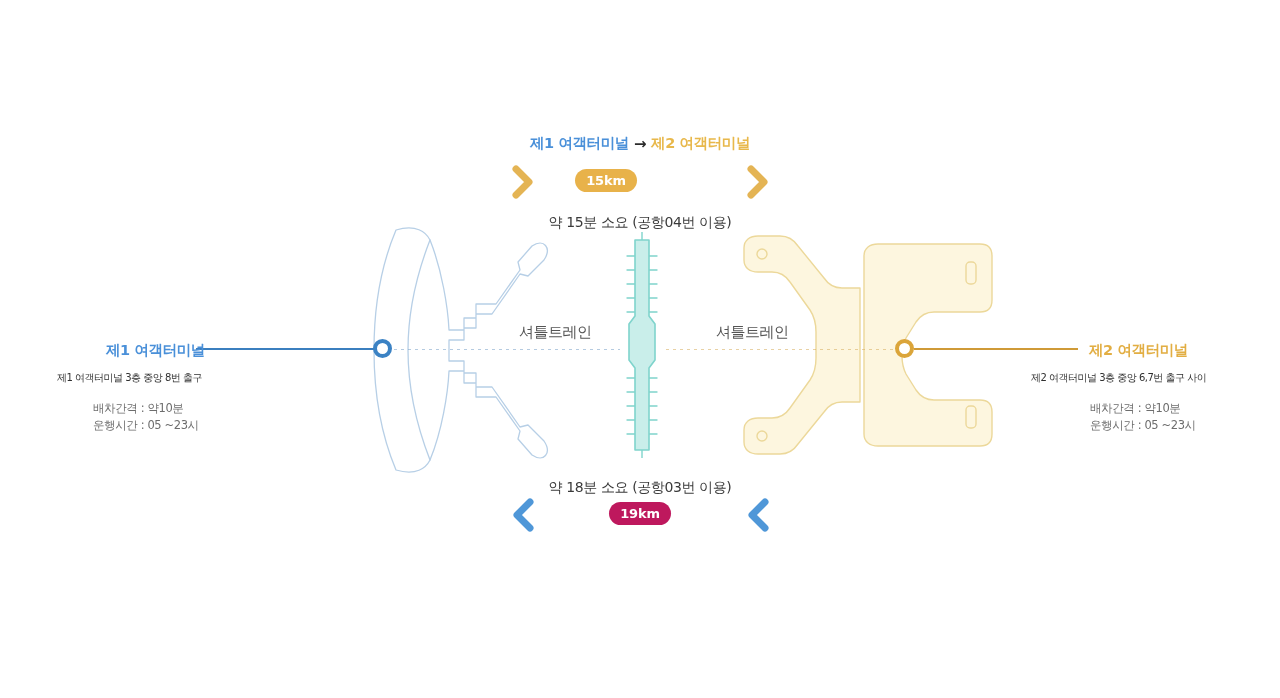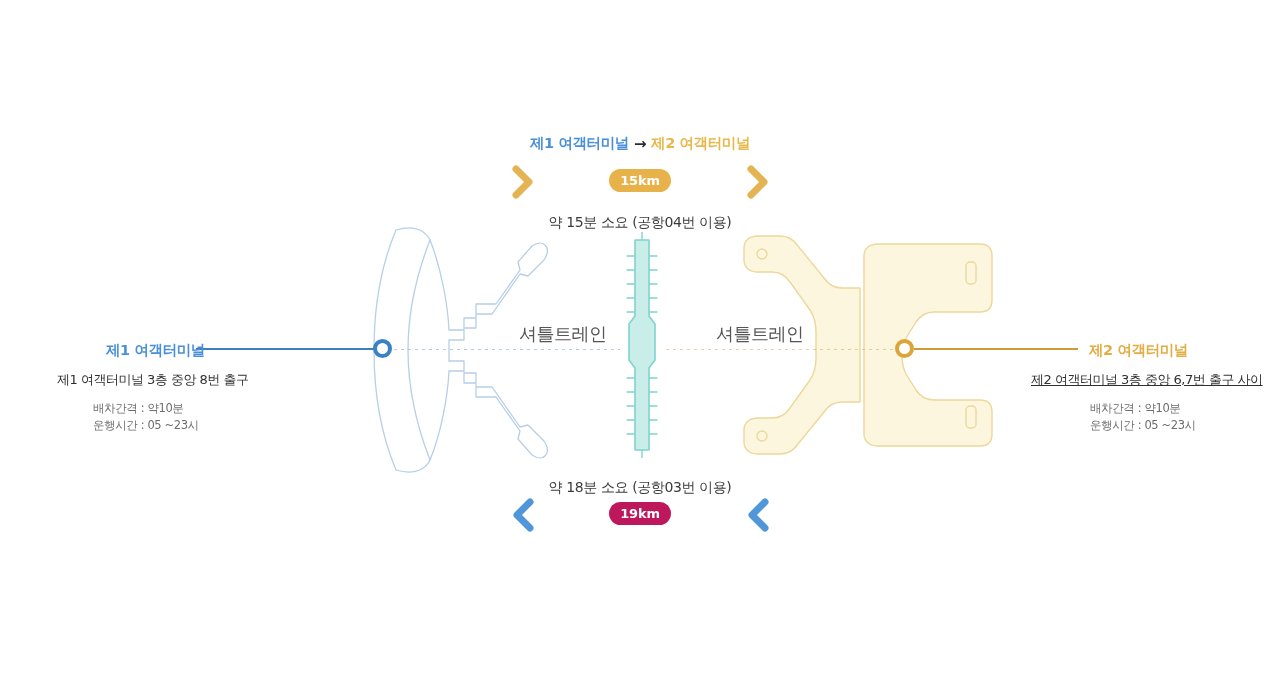--- a/index.html
+++ b/index.html
@@ -113,41 +113,41 @@
     font-weight: 700;
     letter-spacing: -0.4px;
     white-space: nowrap;
     line-height: 1;
   }
   .side-title.blue { color: #4a90d9; }
   .side-title.gold { color: #e2ae43; }
 
   .side-desc {
     position: absolute;
-    font-size: 13px;
+    font-size: 10px;
     color: #2f2f2f;
     letter-spacing: -0.5px;
     white-space: nowrap;
     line-height: 1;
   }
 
   .side-meta {
     position: absolute;
     font-size: 11.5px;
     color: #6d6d6d;
     letter-spacing: -0.4px;
     white-space: nowrap;
     line-height: 17px;
   }
   .side-meta .ln { display: block; }
 
   
   .shuttle-label {
     position: absolute;
-    font-size: 18px;
+    font-size: 15px;
     color: #555555;
     letter-spacing: -0.5px;
     white-space: nowrap;
     line-height: 1;
   }
 
   
   .mapart { position: absolute; }
 </style>
 </head>
@@ -163,21 +163,21 @@
     <svg width="26" height="36" viewBox="0 0 26 36" aria-hidden="true">
       <path d="M6 5 L19 18 L6 31" fill="none" stroke="#e4b454" stroke-width="7" stroke-linecap="round" stroke-linejoin="round"></path>
     </svg>
   </div>
   <div class="chev" style="left:745px; top:164px;">
     <svg width="26" height="36" viewBox="0 0 26 36" aria-hidden="true">
       <path d="M6 5 L19 18 L6 31" fill="none" stroke="#e4b454" stroke-width="7" stroke-linecap="round" stroke-linejoin="round"></path>
     </svg>
   </div>
 
-  <div class="km-pill gold" style="left:609px; top:169px;">15km</div>
+  <div class="km-pill gold" style="left:575px; top:169px;">15km</div>
 
   <div class="route-duration" style="top:215px;">약 15분 소요 (공항04번 이용)</div>
 
   <div class="mapart" style="left:372px; top:218px;">
     <svg width="180" height="265" viewBox="0 0 180 265" aria-hidden="true">
       <g fill="none" stroke="#b7cfe6" stroke-width="1.3" stroke-linejoin="round" stroke-linecap="round">
 
         <path d="M24 12
                  C 44 6, 54 14, 58 22
                  C 44 58, 36 96, 36 132
@@ -337,21 +337,21 @@
         <rect x="228" y="172" width="10" height="22" rx="4"></rect>
       </g>
     </svg>
   </div>
 
   <div class="dotline gold" style="left:666px; top:349px; width:230px;"></div>
   <div class="ring gold" style="left:895px; top:339px;"></div>
   <div class="leader gold" style="left:914px; top:348px; width:164px;"></div>
 
   <div class="side-title gold" style="left:1089px; top:343px;">제2 여객터미널</div>
-  <div class="side-desc" style="left:1031px; top:373px;text-decoration:underline;">제2 여객터미널 3층 중앙 6,7번 출구 사이</div>
+  <div class="side-desc" style="left:1031px; top:373px;">제2 여객터미널 3층 중앙 6,7번 출구 사이</div>
   <div class="side-meta" style="left:1090px; top:400px;">
     <span class="ln">배차간격 : 약10분</span>
     <span class="ln">운행시간 : 05 ~23시</span>
   </div>
 
   <div class="route-duration" style="top:480px;">약 18분 소요 (공항03번 이용)</div>
 
   <div class="chev" style="left:510px; top:497px;">
     <svg width="26" height="36" viewBox="0 0 26 36" aria-hidden="true">
       <path d="M20 5 L7 18 L20 31" fill="none" stroke="#4f97d8" stroke-width="7" stroke-linecap="round" stroke-linejoin="round"></path>

